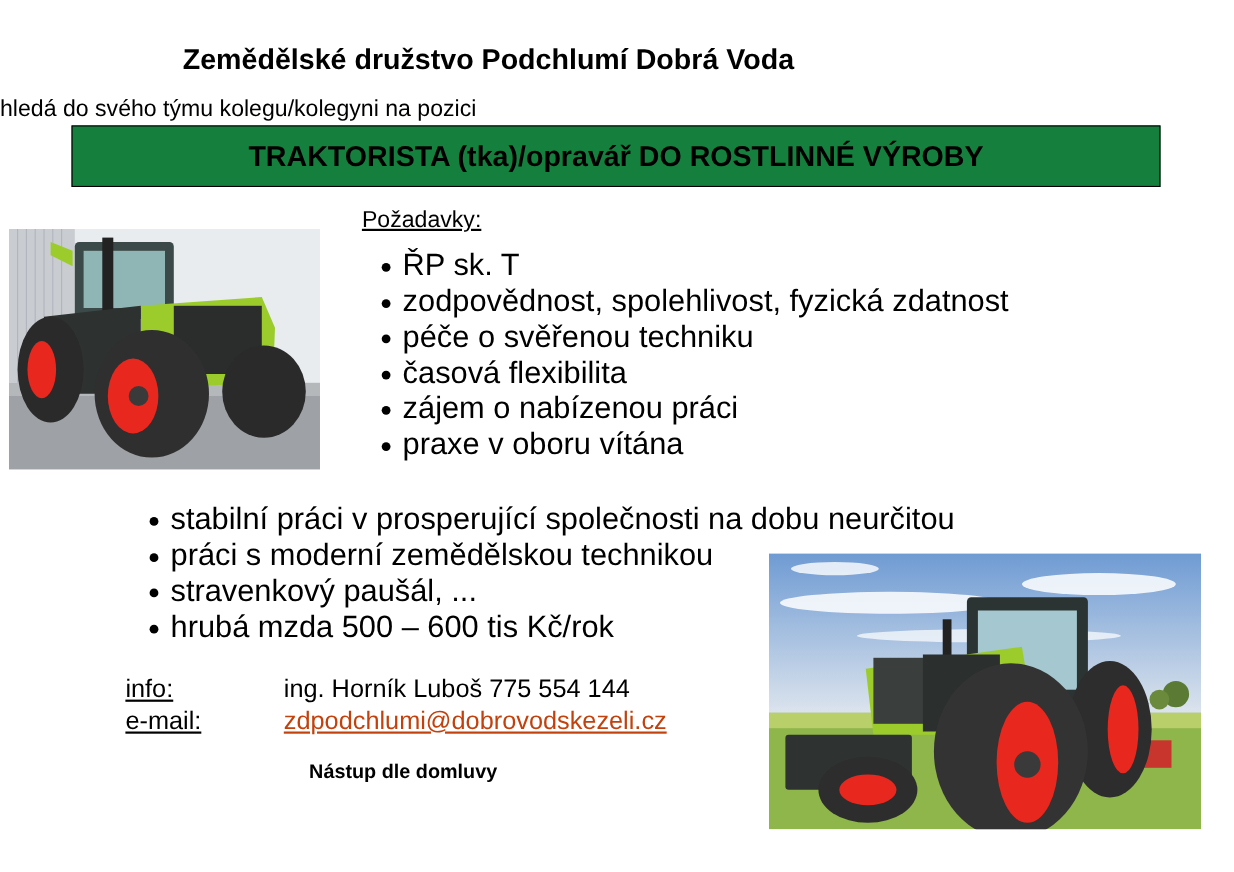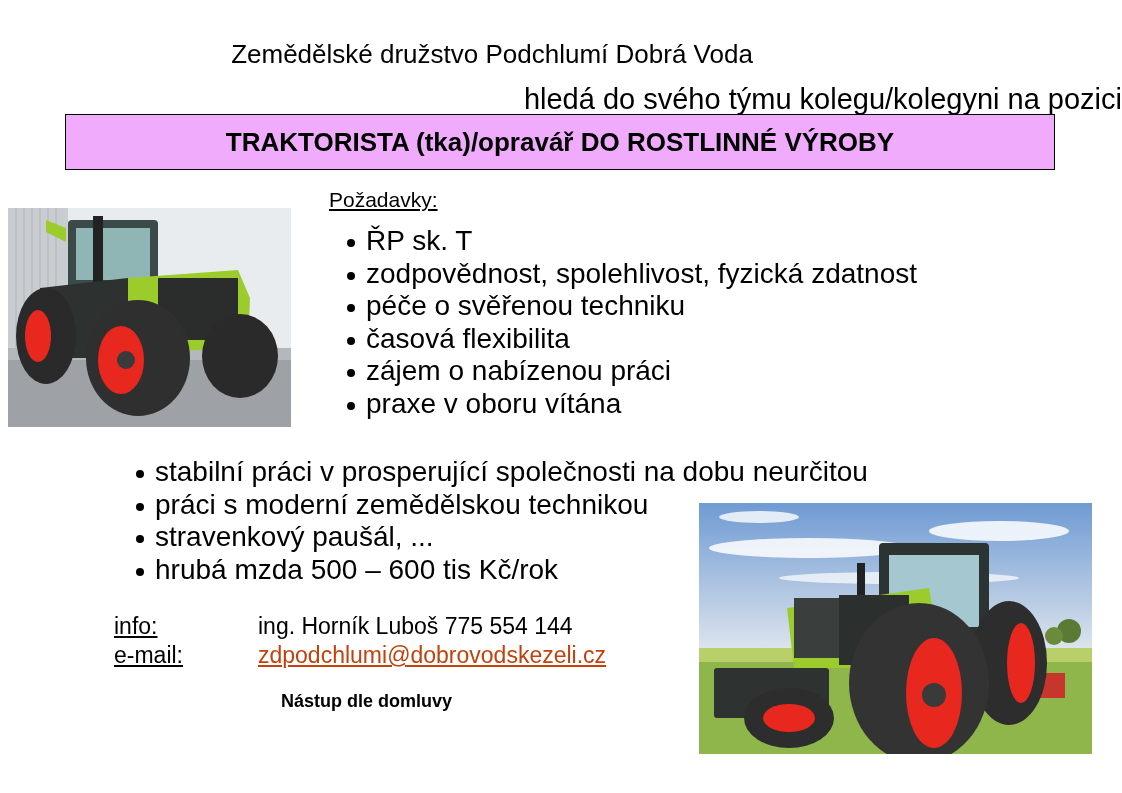--- a/index.html
+++ b/index.html
@@ -3,29 +3,29 @@
 <meta charset="utf-8">
 <style>
   html, body { margin:0; padding:0; }
   body {
     width:1122px; height:793px; background:#ffffff; position:relative; overflow:hidden;
     font-family:"Liberation Sans", sans-serif; color:#000;
   }
   .abs { position:absolute; }
   .org-name {
     left:0; width:888px; top:38px; text-align:center;
-    font-weight:normal; font-size:26px; line-height:32px;margin-left:48px;
+    font-weight:bold; font-size:26px; line-height:32px;
   }
   .subtitle {
-    left:0; width:1122px; top:85px; text-align:right;
-    font-size:29px; line-height:28px;
+    left:0; width:1122px; top:85px; text-align:left;
+    font-size:21px; line-height:28px;
   }
   .position-box {
     left:65px; top:114px; width:990px; height:56px;
-    background:#f0abfc; border:1.5px solid #000; box-sizing:border-box;
+    background:#15803d; border:1.5px solid #000; box-sizing:border-box;
     display:flex; align-items:center; justify-content:center;
     font-weight:bold; font-size:26px;
   }
   .section-heading { font-size:21px; text-decoration:underline; line-height:28px; }
   ul.bullets { list-style:none; margin:0; padding:0; }
   ul.bullets li {
     font-size:28px; line-height:32.5px; position:relative; padding-left:21px; white-space:nowrap;
   }
   ul.bullets li::before {
     content:""; position:absolute; left:2px; top:14px; width:8px; height:8px;

